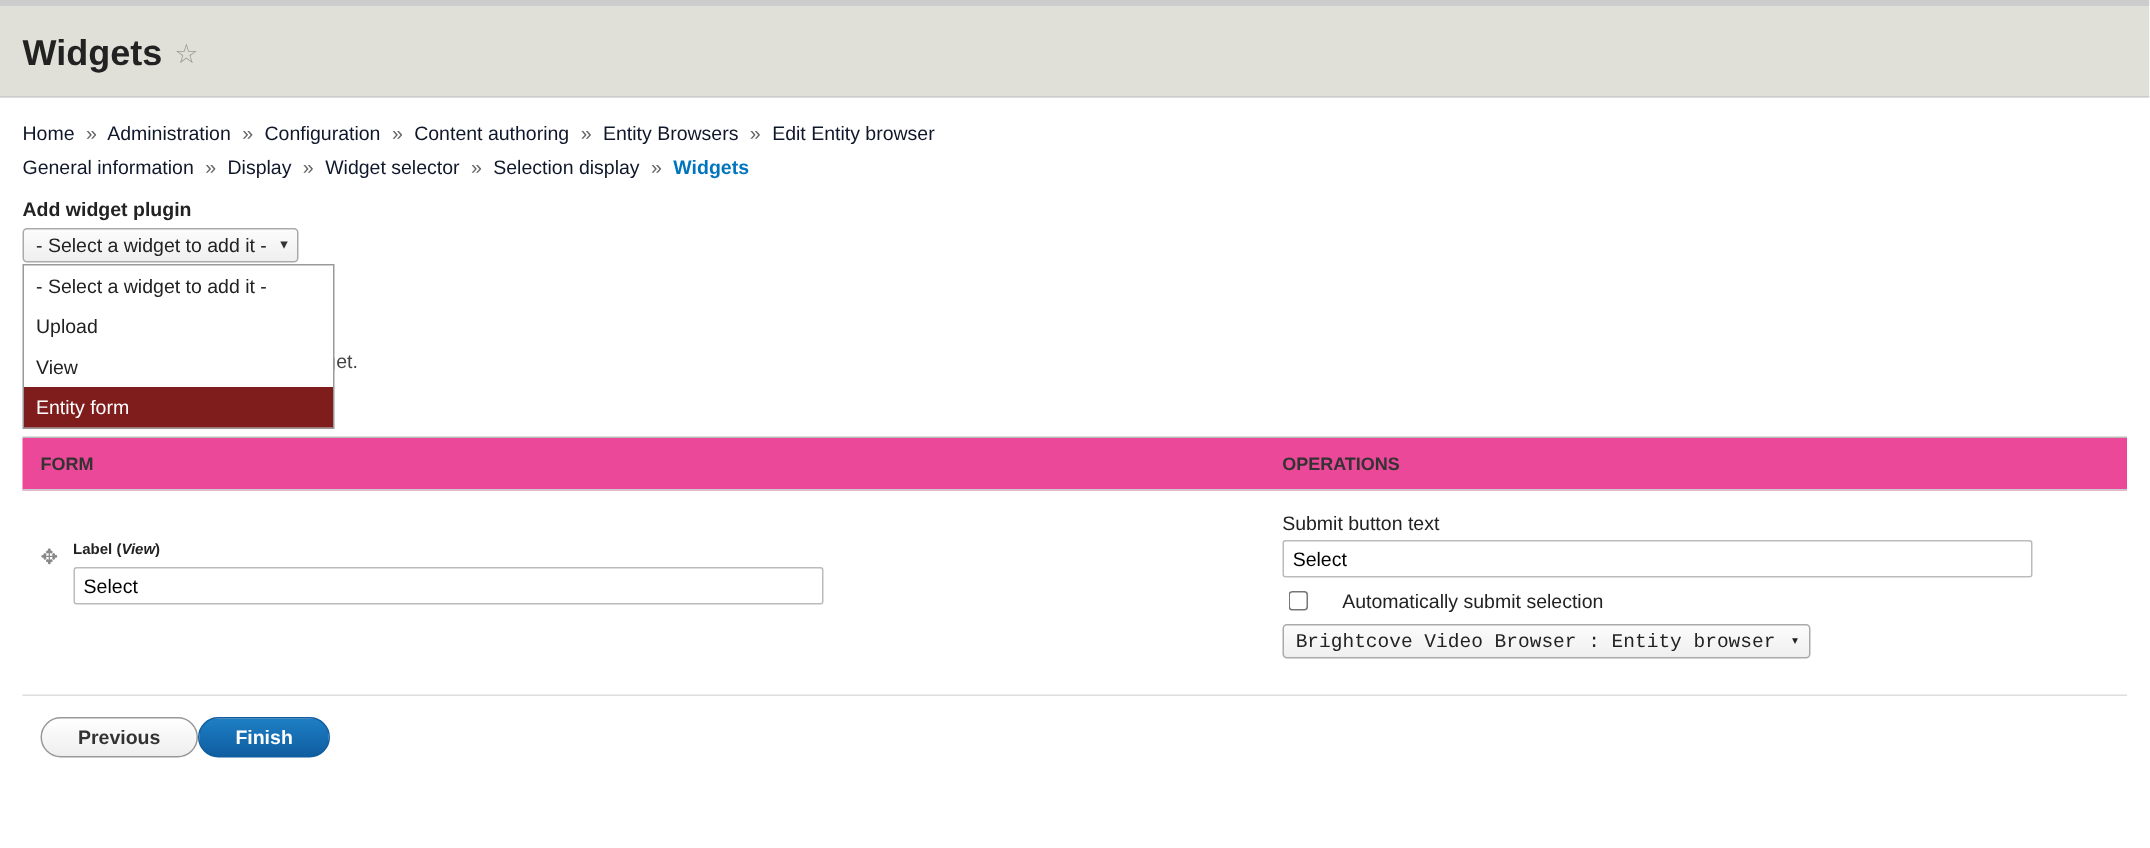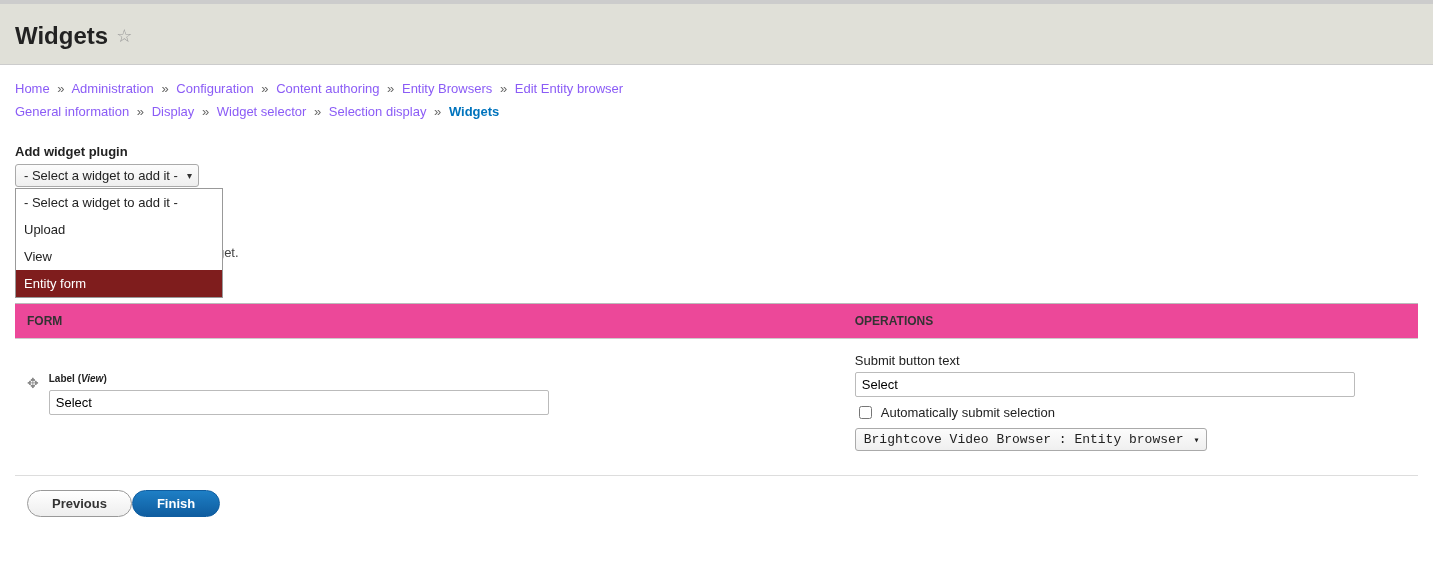--- a/index.html
+++ b/index.html
@@ -35,21 +35,21 @@
   }
   .main {
     padding: 0 15px;
   }
   .breadcrumb {
     padding: 12px 0 4px;
     font-size: 13px;
     line-height: 1.8;
   }
   .breadcrumb a {
-    color: #8b5cf6;
+    color: #0f172a;
     text-decoration: none;
   }
   .breadcrumb .sep { color: #666; margin: 0 4px; }
   .breadcrumb .current { color: #0074bd; font-weight: bold; }
   .add-plugin-label {
     font-weight: bold;
     font-size: 13px;
     display: block;
     margin-bottom: 5px;
   }
@@ -87,21 +87,21 @@
     font-size: 13px;
     cursor: pointer;
   }
   .dropdown-list .opt.highlight {
     background: #7f1d1d;
     color: #fff;
   }
   
   .plugin-area {
     position: relative;
-    margin-top: 16px;
+    margin-top: 4px;
   }
   .desc-block {
     margin-top: 34px;
     font-size: 13px;
     line-height: 1.6;
     color: #444;
     padding-left: 0;
   }
   .desc-block div { margin-bottom: 1px; }
   .table-wrapper {
@@ -166,21 +166,21 @@
     width: 500px;
     max-width: 100%;
     border: 1px solid #bbb;
     padding: 4px 6px;
     font-size: 13px;
     border-radius: 2px;
   }
   .checkbox-row {
     display: flex;
     align-items: center;
-    gap: 6px;
+    gap: 20px;
     font-size: 13px;
   }
   .req { color: #e00; }
   .select-drupal {
     background: linear-gradient(#fcfcfc, #efefef);
     border: 1px solid #aaa;
     border-radius: 3px;
     padding: 3px 22px 3px 8px;
     font-size: 13px;
     display: inline-block;

